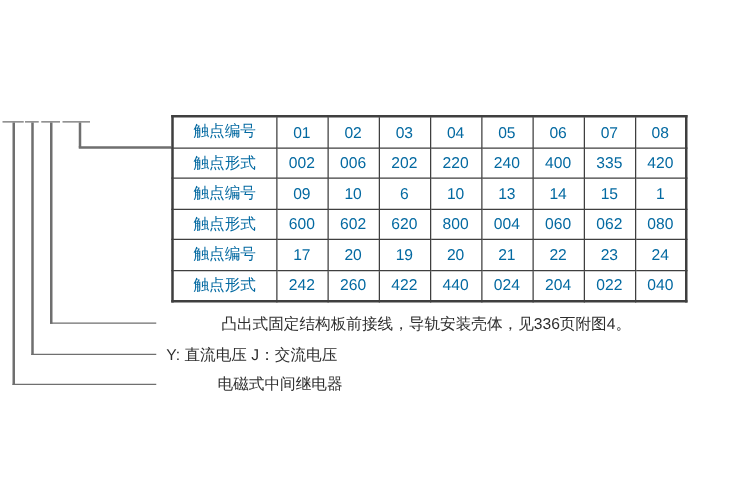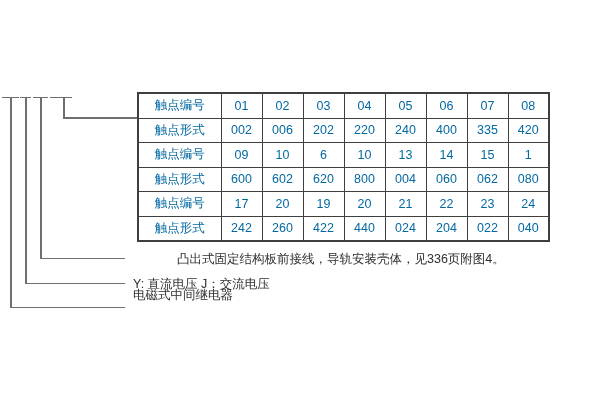--- a/index.html
+++ b/index.html
@@ -144,15 +144,15 @@
           <td>024</td>
           <td>204</td>
           <td>022</td>
           <td>040</td>
         </tr>
       </tbody>
   </table>
 
   <div class="ann" style="top:251px;margin-left:44px;">凸出式固定结构板前接线，导轨安装壳体，见336页附图4。</div>
   <div class="ann" style="top:276px;">Y: 直流电压  J：交流电压</div>
-  <div class="ann" style="top:287px;">电磁式中间继电器</div>
+  <div class="ann" style="top:299px;margin-left:41px;">电磁式中间继电器</div>
 
 </div>
 
 </body></html>

